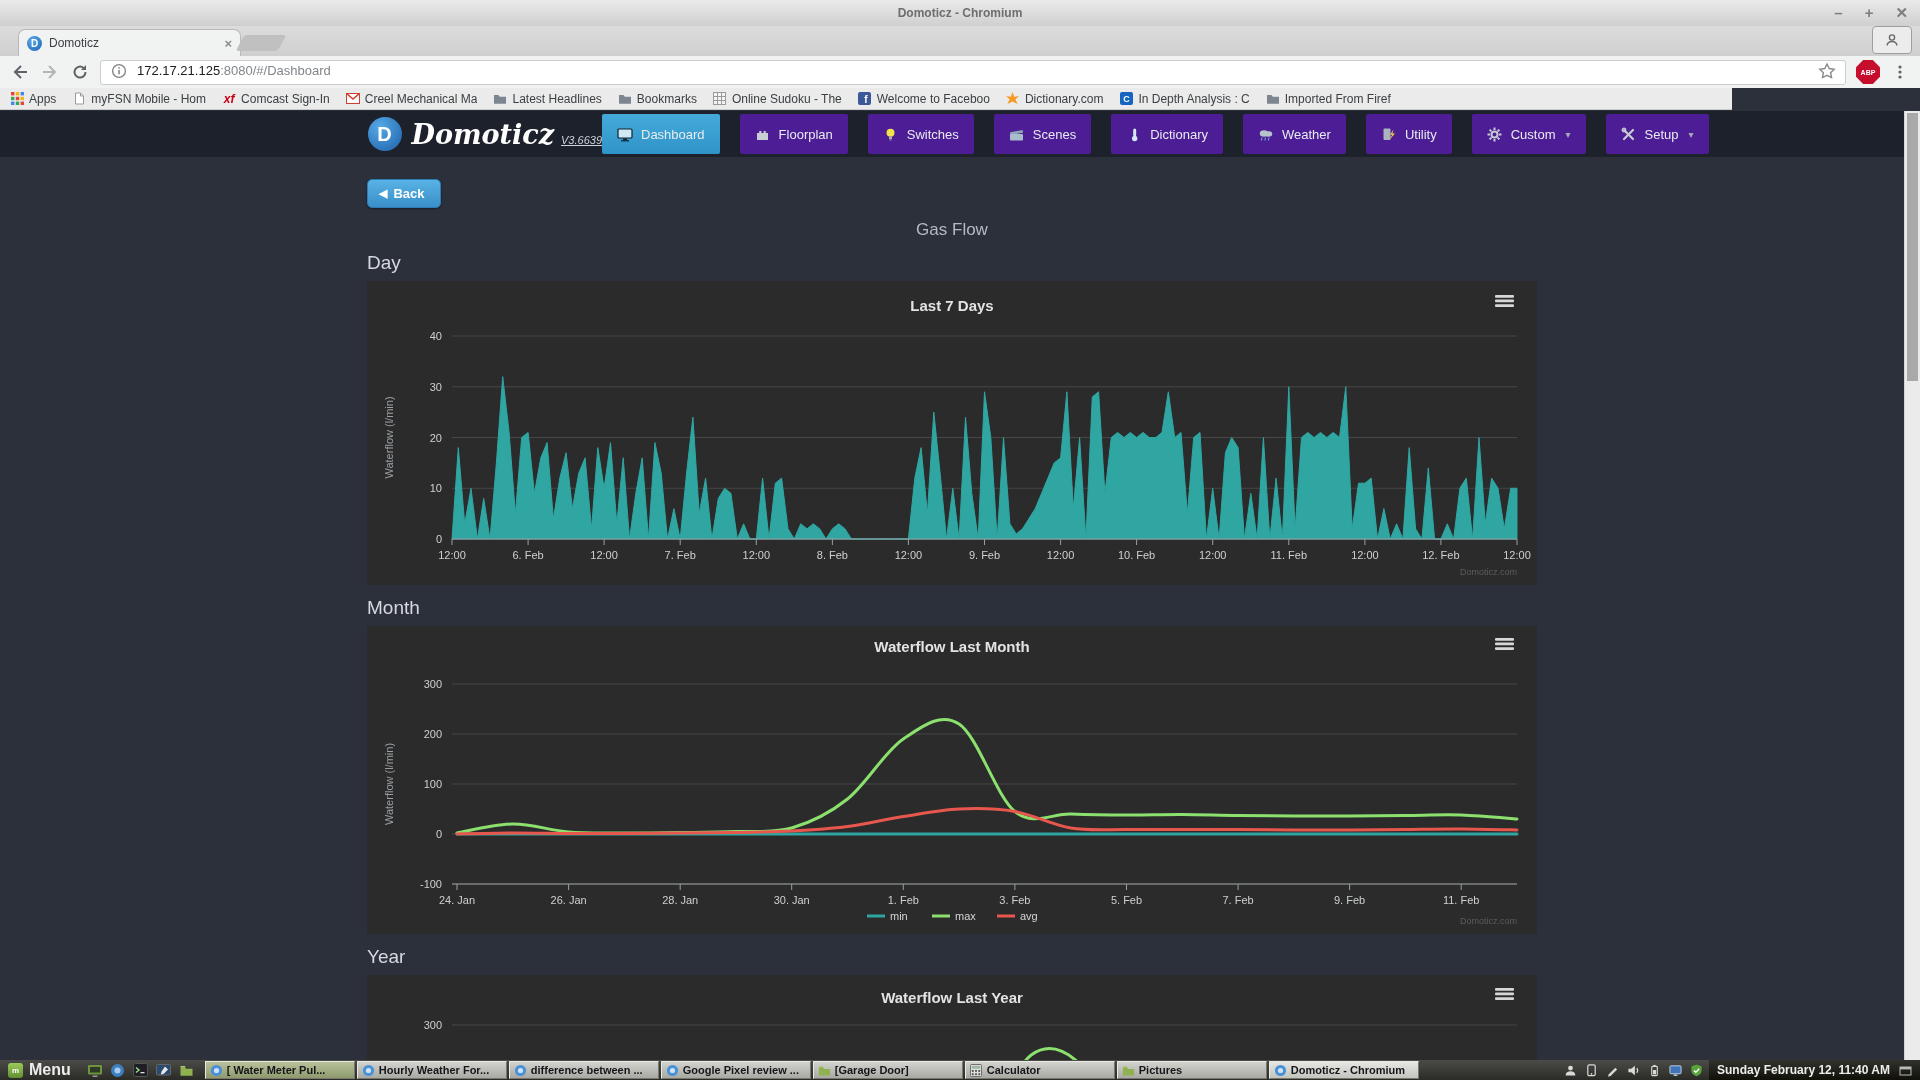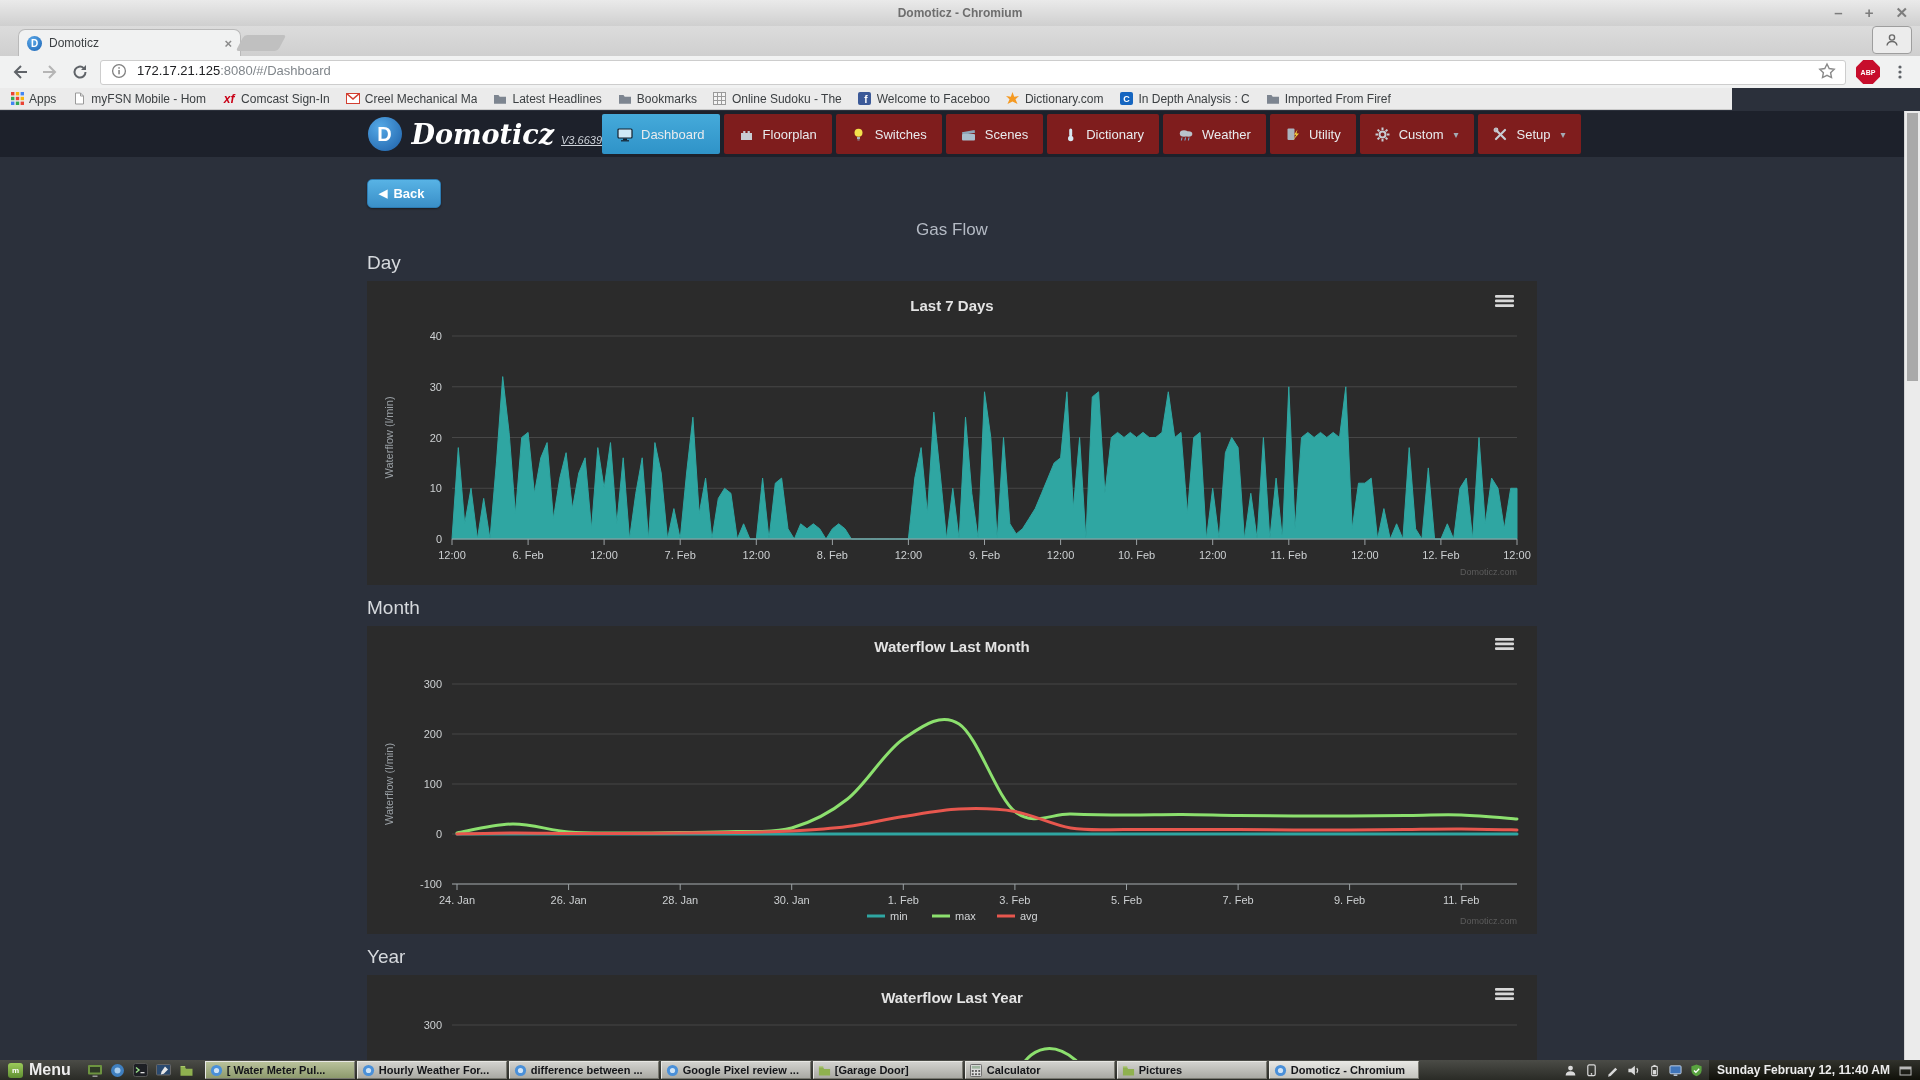--- a/index.html
+++ b/index.html
@@ -44,22 +44,22 @@
   
   .viewport{position:absolute;top:111px;left:0;width:1920px;bottom:20px;background:#2b303b;overflow:hidden;}
   .scrollbar{position:absolute;top:0;right:0;width:15px;bottom:0;background:#ebebeb;border-left:1px solid #d5d5d5;}
   .scroll-thumb{position:absolute;top:2px;left:2px;width:11px;height:268px;background:#a9a9a9;}
   .navbar{width:1905px;height:46px;background:#1d212b;}
   .nav-inner{width:1170px;margin:0 auto;height:46px;display:flex;align-items:center;}
   .logo-circle{width:34px;height:34px;border-radius:50%;background:radial-gradient(circle at 35% 30%,#55a9e6,#1d5fa8);
     color:#fff;font-weight:bold;font-size:20px;display:flex;align-items:center;justify-content:center;flex:none;}
   .logo-text{font-family:"DejaVu Serif",serif;font-style:italic;font-weight:bold;font-size:27px;color:#fff;margin-left:10px;}
   .logo-version{font-size:11px;font-style:italic;color:#ced3da;margin-left:7px;margin-top:12px;text-decoration:underline;}
-  .nav-menu{margin-left:auto;display:flex;gap:4px;height:40px;}
-  .nav-item{background:#7f1d1d;border-radius:2px;display:flex;align-items:center;gap:8px;
+  .nav-menu{margin-left:auto;display:flex;gap:20px;height:40px;}
+  .nav-item{background:#4c1d95;border-radius:2px;display:flex;align-items:center;gap:8px;
     padding:0 15px;color:#e9ebee;font-size:13px;white-space:nowrap;}
   .nav-item.active{background:linear-gradient(#45aada,#2f93c8);}
   .nav-caret{color:#a3aab4;font-size:10px;margin-left:2px;}
   .nav-ic{width:16px;height:16px;display:flex;align-items:center;justify-content:center;}
   .content{width:1170px;margin-left:367px;}
   .back-btn{margin-top:22px;display:inline-flex;align-items:center;gap:6px;
     background:linear-gradient(#58b3e5,#3a8fc8);border:1px solid #2d7cb3;border-radius:5px;
     color:#fff;font-size:13px;font-weight:bold;padding:6px 15px 6px 11px;box-shadow:0 1px 2px rgba(0,0,0,.4);}
   .back-arrow{font-size:11px;}
   .page-title{text-align:center;margin-top:12px;font-size:17px;color:#b4bac4;}

